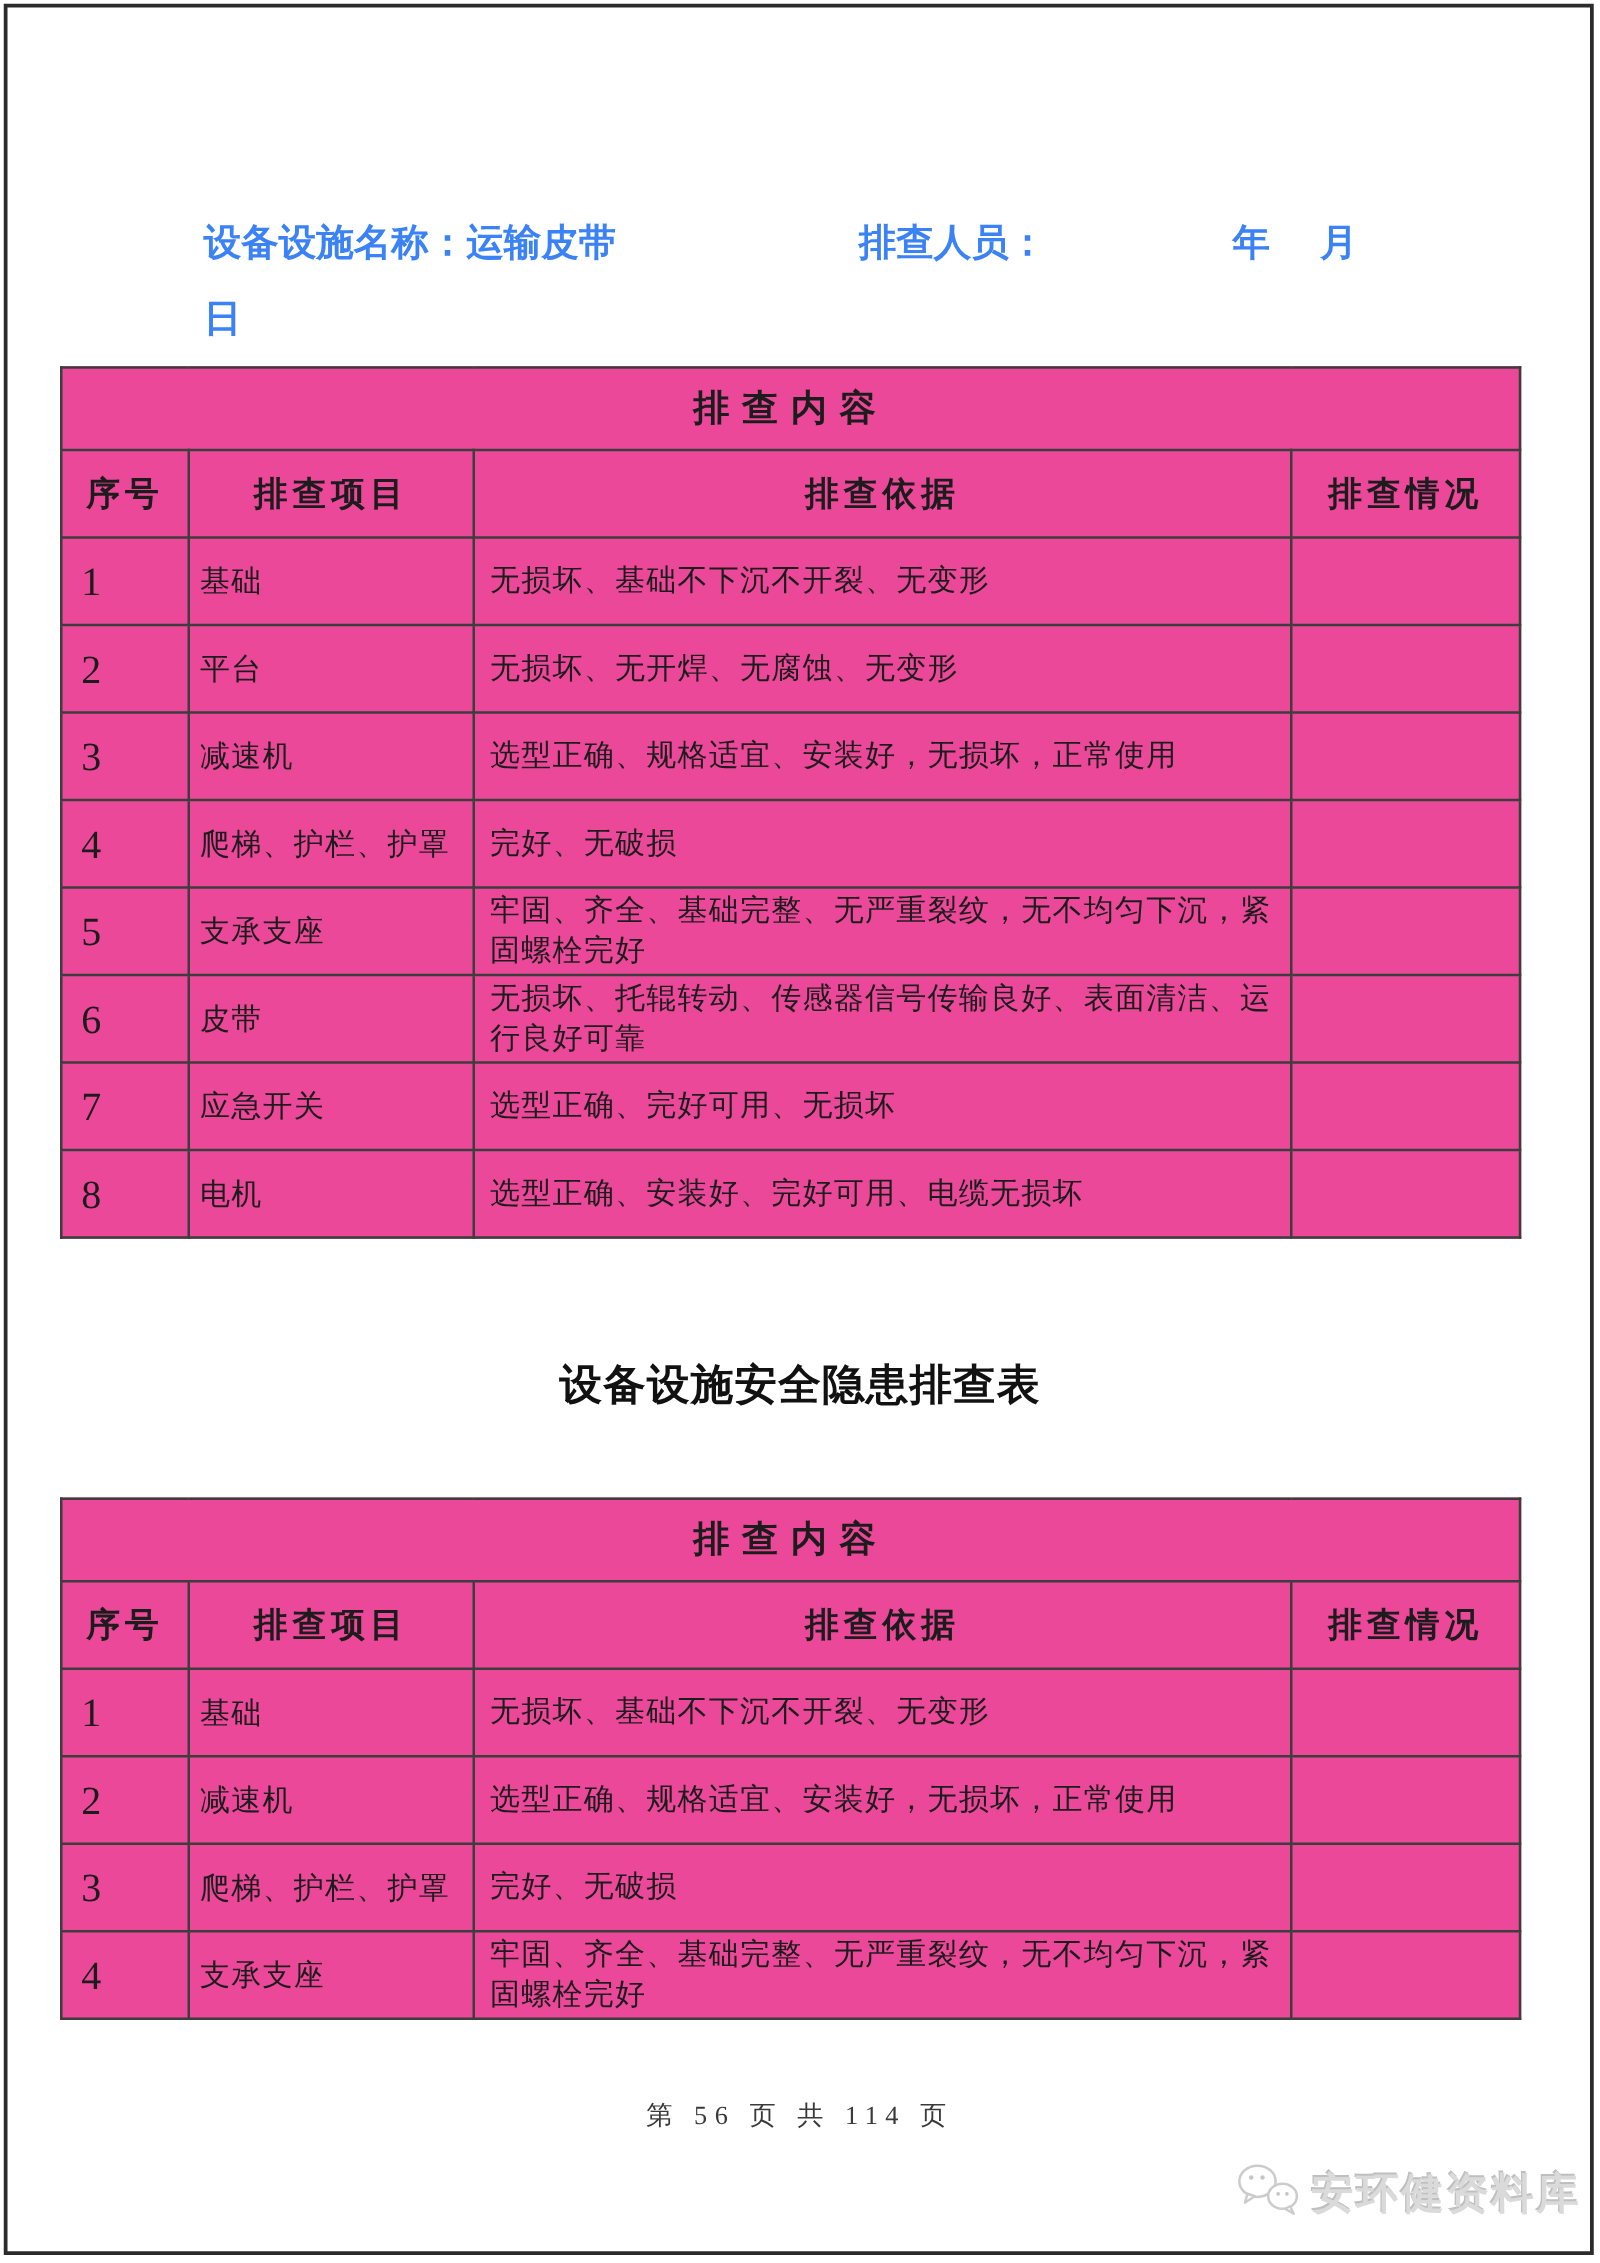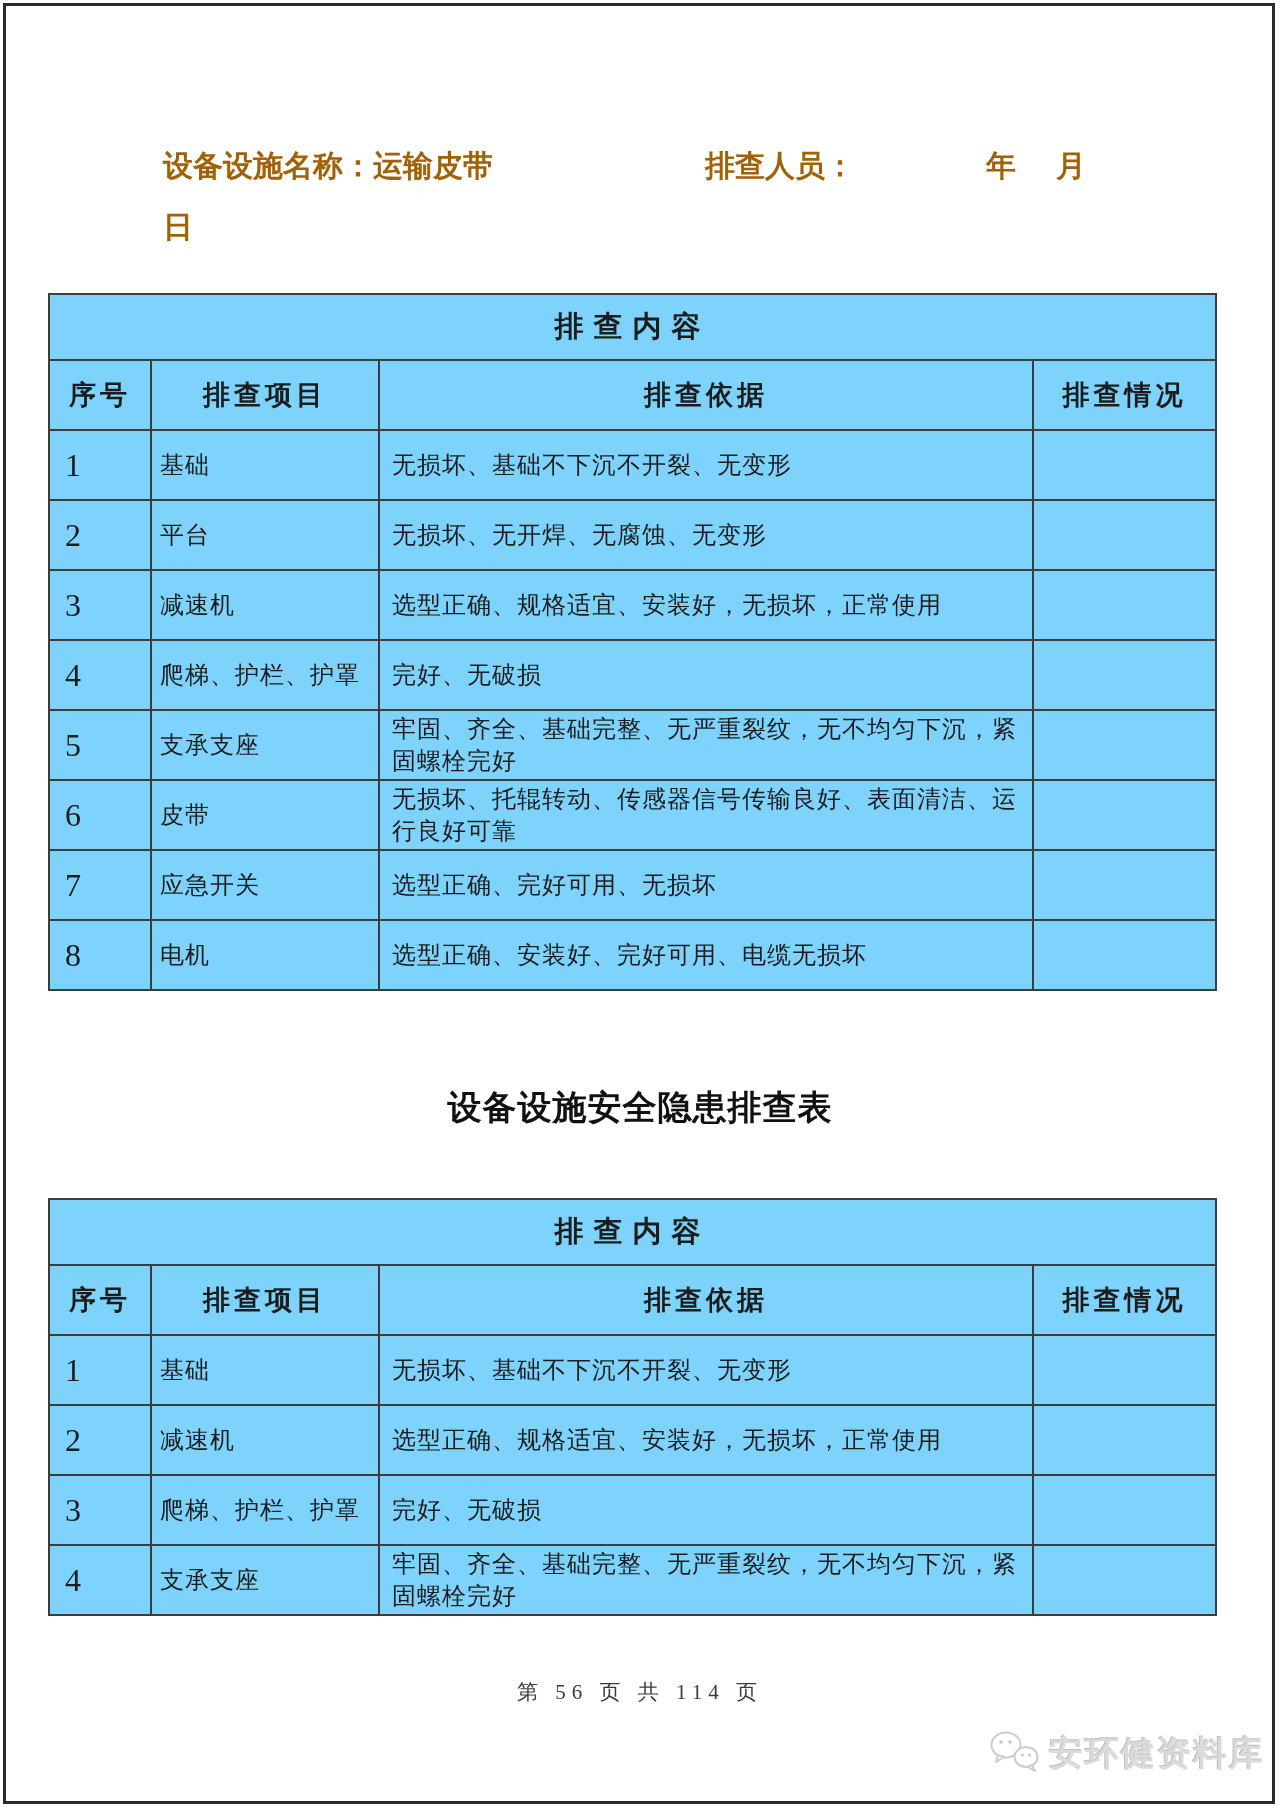--- a/index.html
+++ b/index.html
@@ -18,25 +18,26 @@
     left: 3px; top: 3px; right: 5px; bottom: 6px;
     border: 3px solid #2b2b2b;
     pointer-events: none;
   }
   
   .h-line {
     position: absolute;
     font-family: "Liberation Sans", "DejaVu Sans", sans-serif;
     font-weight: bold;
     font-size: 30px;
-    color: #a16207;
+    color: #3b82f6;
     white-space: nowrap;
+    margin-top: 28px;
   }
   #hl-device1  { left: 163px; top: 146px; }
-  #hl-inspector{ left: 705px; top: 146px; }
+  #hl-inspector{ left: 687px; top: 146px; }
   #hl-year     { left: 986px; top: 146px; }
   #hl-month    { left: 1056px; top: 146px; }
   #hl-day      { left: 163px; top: 207px; }
   #section2-title {
     position: absolute;
     left: 0; right: 0;
     top: 1074px;
     text-align: center;
     font-family: "Liberation Sans", "DejaVu Sans", sans-serif;
     font-weight: bold;
@@ -49,21 +50,21 @@
     left: 196px; top: 1139px;
     font-size: 33px;
   }
   
   table.checklist {
     position: absolute;
     left: 48px;
     width: 1167px;
     border-collapse: collapse;
     table-layout: fixed;
-    background: #7dd3fc;
+    background: #ec4899;
   }
   #table1 { top: 293px; }
   #table2 { top: 1198px; }
   table.checklist td, table.checklist th {
     border: 2px solid #3d3d3d;
     vertical-align: middle;
     overflow: hidden;
   }
   table.checklist { border: 2px solid #2e2e2e; }
   th.caption {

